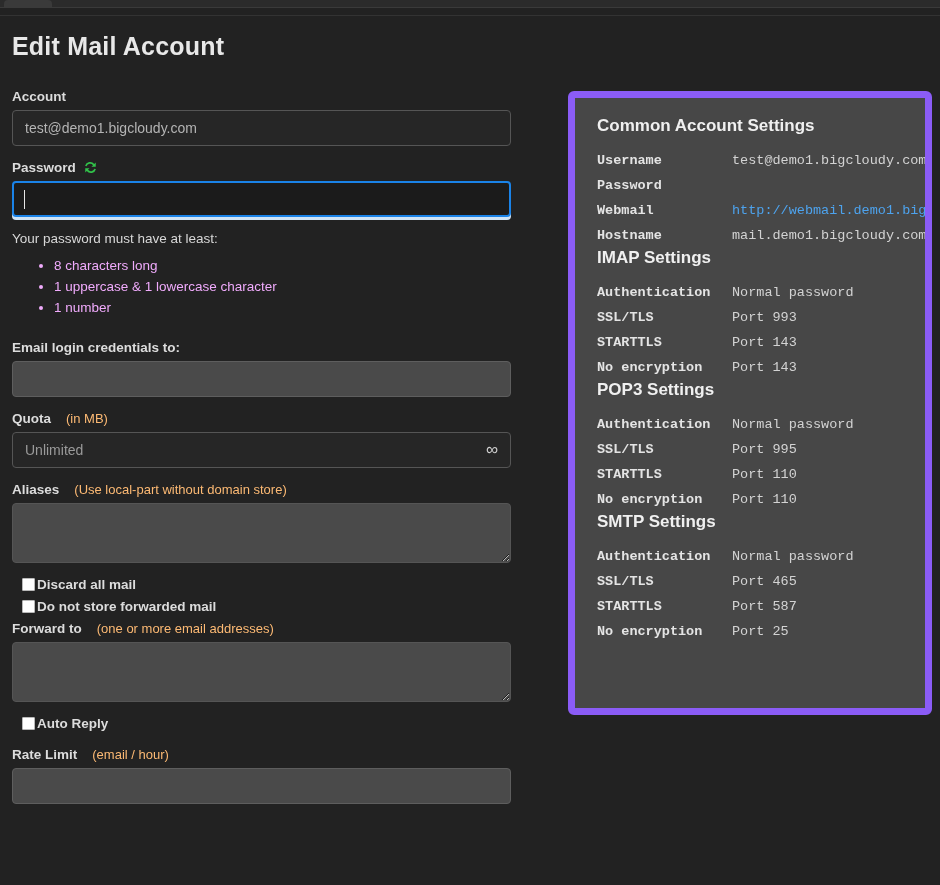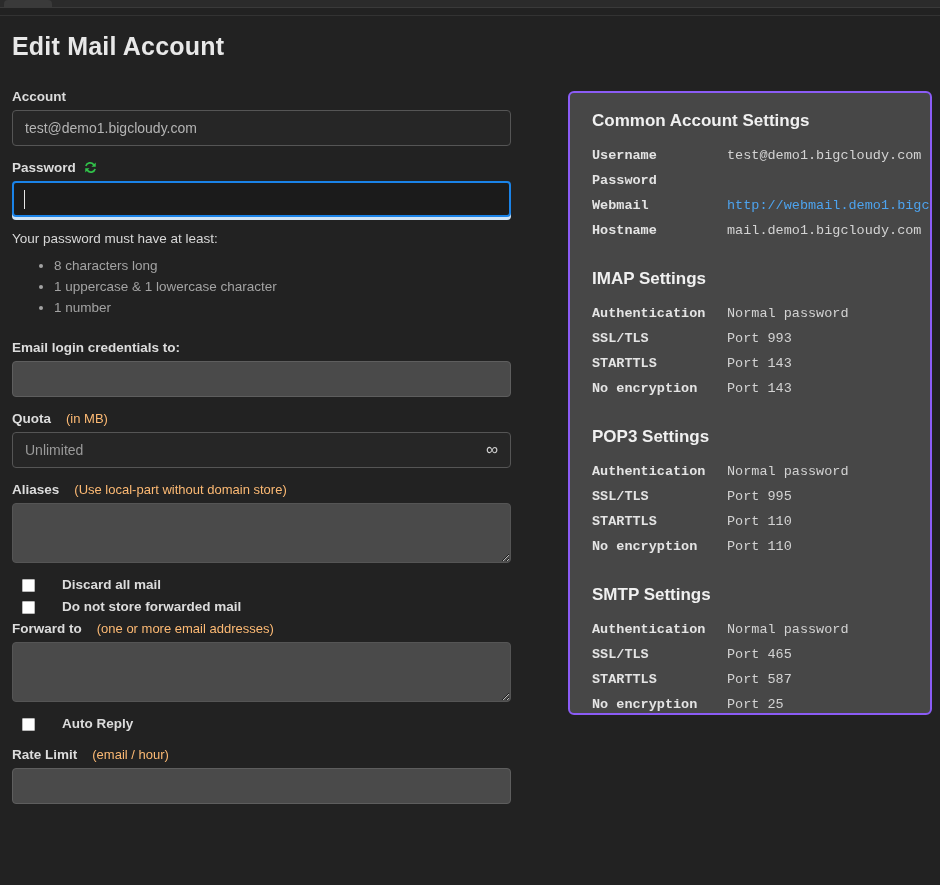--- a/index.html
+++ b/index.html
@@ -121,21 +121,21 @@
     margin-bottom: 22px;
   }
   #pw-rules-title {
     font-size: 13.5px;
     color: #d8d8d8;
     margin-bottom: 9px;
   }
   #pw-rules ul { list-style: disc; padding-left: 42px; }
   #pw-rules li {
     font-size: 13.5px;
-    color: #a3a3a3;
+    color: #f0abfc;
     line-height: 21px;
   }
 
   .quota-wrap { position: relative; }
   #quota-infinity {
     position: absolute;
     right: 14px;
     top: 8px;
     font-size: 17px;
     color: #d0d0d0;
@@ -152,22 +152,22 @@
     color: #e0e0e0;
     font-size: 14px;
     font-family: "Liberation Sans", sans-serif;
     padding: 6px 10px;
     resize: vertical;
     outline: none;
   }
 
   .cbrow {
     display: flex;
-    align-items: flex-end;
-    gap: 27px;
+    align-items: center;
+    gap: 2px;
     margin: 7px 0 7px 10px;
   }
   .cbox {
     width: 13px; height: 13px;
     background: #ffffff;
     border: 1px solid #b9b9b9;
     border-radius: 1px;
     flex: none;
   }
   .cbrow span.cblabel {
@@ -177,33 +177,33 @@
   }
 
   
   #info-panel {
     position: absolute;
     left: 568px;
     top: 75px;
     width: 364px;
     height: 624px;
     background: #474747;
-    border: 2px solid #8b5cf6;
+    border: 7px solid #8b5cf6;
     border-radius: 6px;
     padding: 18px 22px;
     overflow: hidden;
   }
 
   .panel-h {
     font-size: 17px;
     font-weight: bold;
     color: #f0f0f0;
     margin-bottom: 12px;
   }
-  .panel-h.spaced { margin-top: 26px; }
+  .panel-h.spaced { }
 
   .kv {
     display: flex;
     line-height: 25px;
     white-space: nowrap;
     font-family: Liberation Mono, monospace;
   }
   .kv .k {
     width: 135px;
     flex: none;

